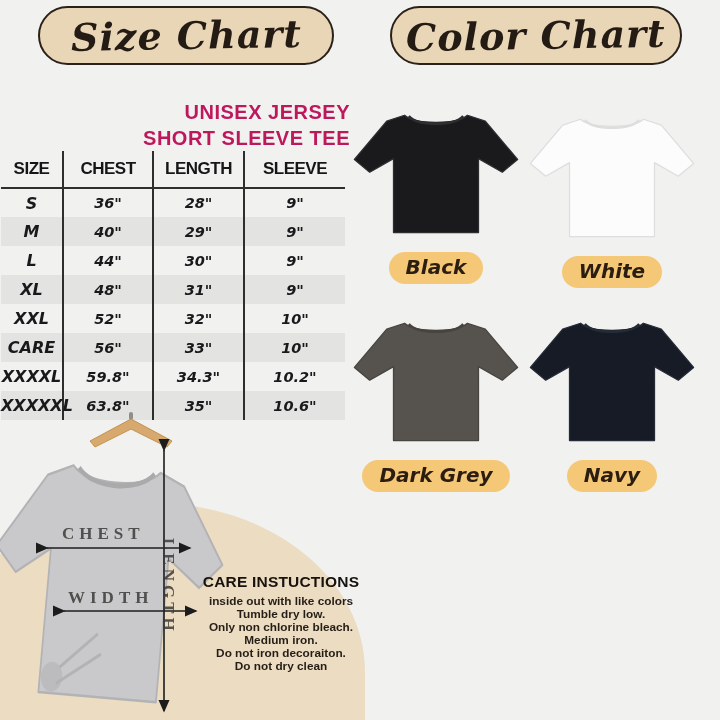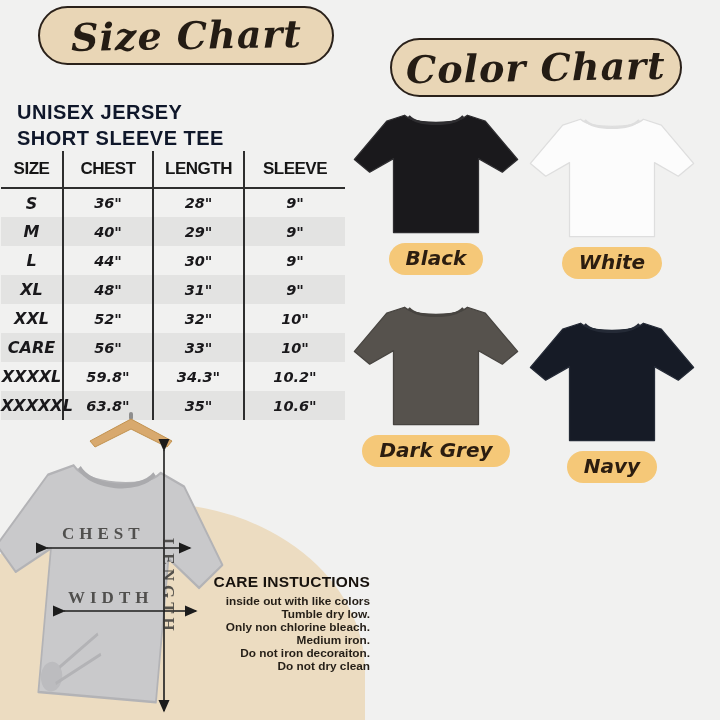--- a/index.html
+++ b/index.html
@@ -11,25 +11,25 @@
   html,body{width:720px;height:720px;}
   body{background:var(--bg);font-family:"Liberation Sans",sans-serif;color:var(--ink);position:relative;overflow:hidden;}
   .page{position:absolute;inset:0;}
 
   
   .title-pill{position:absolute;height:59px;border:2px solid var(--pill_border);border-radius:36px;
     background:var(--pill_bg);display:flex;align-items:center;justify-content:center;}
   .title-pill span{font-family:"DejaVu Serif",serif;font-style:italic;font-weight:700;font-size:38px;
     letter-spacing:1px;color:#241c14;transform:rotate(-1deg);}
   .pill-size{left:38px;top:6px;width:296px;}
-  .pill-color{left:390px;top:6px;width:292px;margin-top:32px;}
-
-  
-  .product-title{position:absolute;left:17px;top:99px;width:350px;text-align:left;
-    font-weight:700;font-size:20px;letter-spacing:.5px;line-height:1.3;color:#0f172a;}
+  .pill-color{left:390px;top:6px;width:292px;}
+
+  
+  .product-title{position:absolute;left:0;top:99px;width:350px;text-align:right;
+    font-weight:700;font-size:20px;letter-spacing:.5px;line-height:1.3;color:#be185d;}
 
   
   table.size-table{position:absolute;left:1px;top:151px;width:344px;border-collapse:collapse;table-layout:fixed;}
   .size-table th{font-size:17px;font-weight:700;letter-spacing:-.5px;color:#161616;height:37px;
     border-bottom:2px solid var(--table_line);}
   .size-table th+th,.size-table td+td{border-left:2px solid var(--table_line);}
   .size-table td{height:29px;text-align:center;font-family:"DejaVu Sans",sans-serif;
     font-style:italic;font-weight:700;font-size:14.5px;color:#19181b;}
   .size-table tbody tr:nth-child(even){background:var(--row_shade);}
   .size-table td:first-child{font-size:16px;}
@@ -40,33 +40,33 @@
   .display-tee{position:absolute;left:0px;top:436px;width:236px;height:282px;transform:rotate(5deg);transform-origin:50% 8%;}
   .hanger{position:absolute;left:86px;top:412px;width:90px;height:36px;}
   .measure-overlay{position:absolute;left:0;top:420px;width:360px;height:300px;pointer-events:none;}
   .measure-label{position:absolute;font-family:"Liberation Serif",serif;font-size:17px;font-weight:700;
     letter-spacing:5px;color:#3b3a38;opacity:.85;}
   .lbl-chest{left:62px;top:524px;}
   .lbl-width{left:68px;top:588px;}
   .lbl-length{left:158px;top:538px;writing-mode:vertical-rl;letter-spacing:4px;}
 
   
-  .care{position:absolute;left:192px;top:573px;width:178px;text-align:right;color:#17120d;}
+  .care{position:absolute;left:192px;top:573px;width:178px;text-align:center;color:#17120d;}
   .care-title{font-size:15.5px;font-weight:700;letter-spacing:.2px;margin-bottom:4px;}
   .care-line{font-size:11.8px;font-weight:700;line-height:12.9px;color:#241e17;}
 
   
   .color-item{position:absolute;width:176px;display:flex;flex-direction:column;align-items:center;}
   .color-item svg.tee{width:170px;height:145px;}
   .item-black{left:348px;top:98px;}
   .item-white{left:524px;top:102px;}
-  .item-darkgrey{left:348px;top:290px;}
+  .item-darkgrey{left:348px;top:306px;}
   .item-navy{left:524px;top:306px;}
   .item-apricot{left:430px;top:508px;}
-  .label-pill{background:var(--label_bg);border-radius:18px;padding:3px 17px 5px;
+  .label-pill{margin-top:9px;background:var(--label_bg);border-radius:18px;padding:3px 17px 5px;
     display:flex;align-items:center;justify-content:center;}
   .label-pill span{font-family:"DejaVu Sans",sans-serif;font-style:italic;font-weight:700;
     font-size:20px;color:var(--label_ink);white-space:nowrap;}
 </style>
 </head>
 <body>
 
 <div class="page">
 
   <div class="title-pill pill-size">

